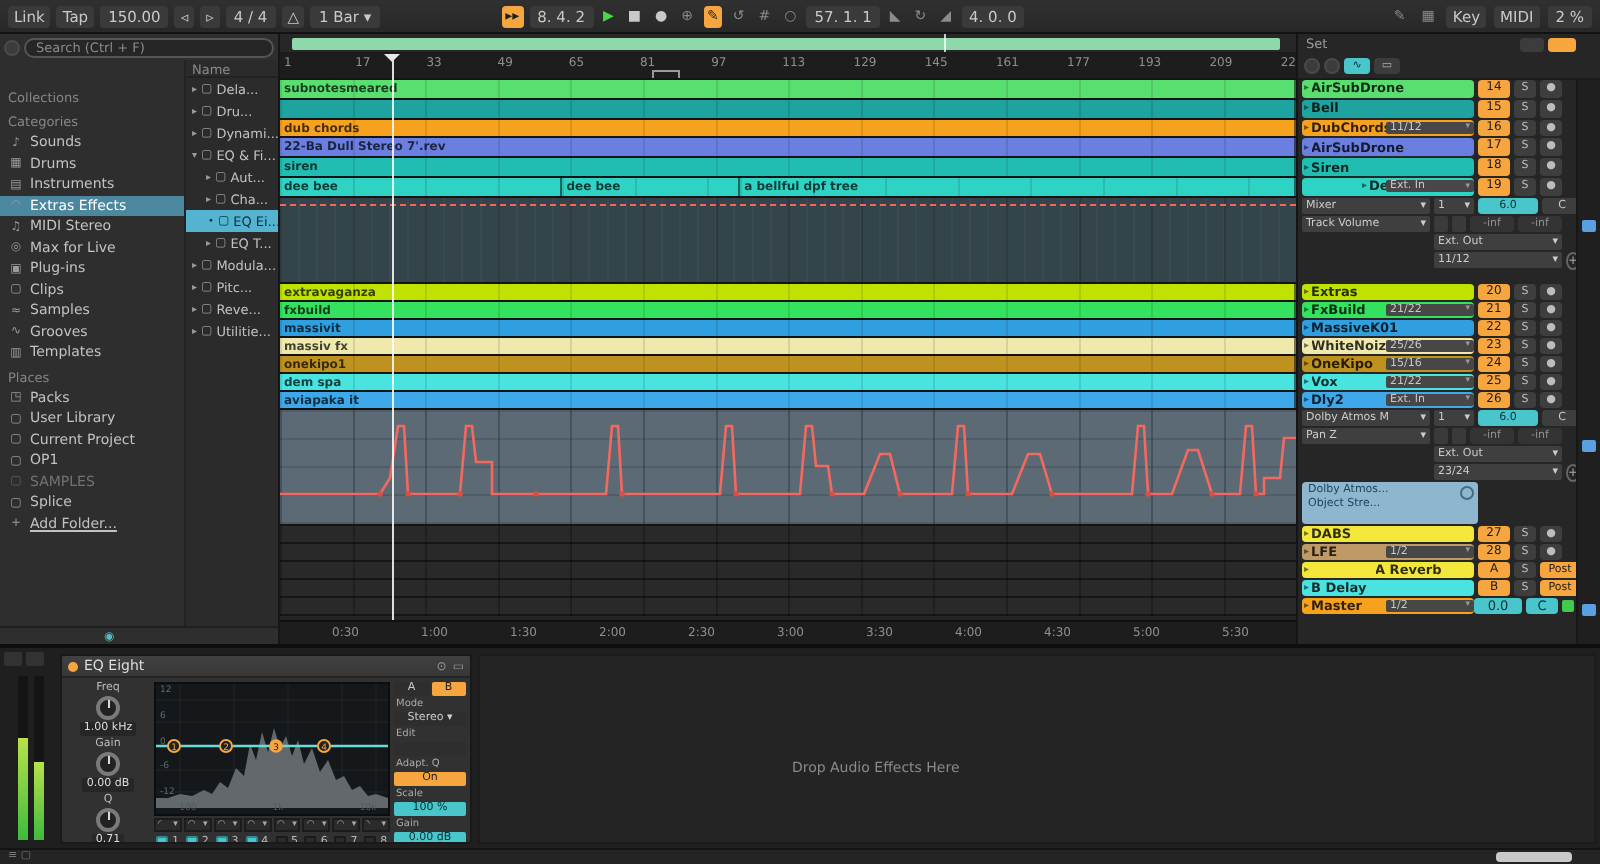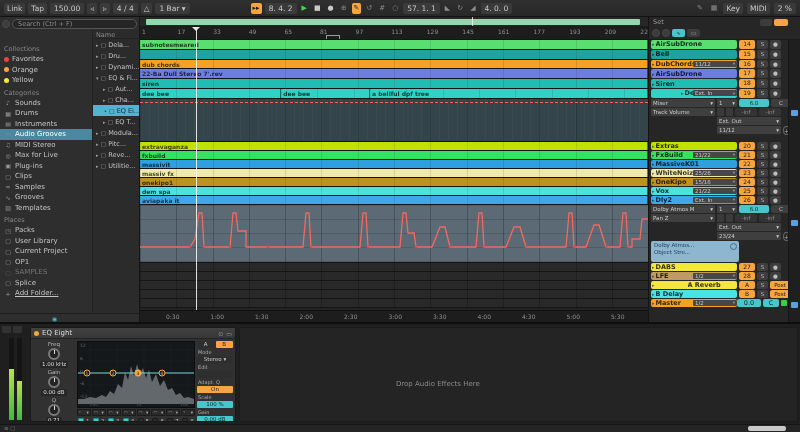--- a/index.html
+++ b/index.html
@@ -192,53 +192,38 @@
   <div id="main">
 
     <div id="browser">
       <div class="search-row">
         <span class="circ"></span>
         <input class="search-box" placeholder="Search (Ctrl + F)" style="">
       </div>
       <div class="b-cols">
         <div class="b-cat">
           <div class="b-sec">Collections</div>
-          <div>
-
-          <div class="b-item">
-              <span class="dotc" style="background-color: rgb(229, 73, 61);"></span>
-              <span>Favorites</span>
-            </div>
-              <div class="b-item">
-              <span class="dotc" style="background-color: rgb(247, 166, 63);"></span>
-              <span>Orange</span>
-            </div>
-              <div class="b-item">
-              <span class="dotc" style="background-color: rgb(244, 231, 60);"></span>
-              <span>Yellow</span>
-            </div>
-            </div>
           <div class="b-sec">Categories</div>
           <div>
 
           <div class="b-item">
               <span class="ic">♪</span>
               <span>Sounds</span>
             </div>
               <div class="b-item">
               <span class="ic">▦</span>
               <span>Drums</span>
             </div>
               <div class="b-item">
               <span class="ic">▤</span>
               <span>Instruments</span>
             </div>
               <div class="b-item sel">
               <span class="ic">◠</span>
-              <span>Audio Grooves</span>
+              <span>Extras Effects</span>
             </div>
               <div class="b-item">
               <span class="ic">♫</span>
               <span>MIDI Stereo</span>
             </div>
               <div class="b-item">
               <span class="ic">◎</span>
               <span>Max for Live</span>
             </div>
               <div class="b-item">

